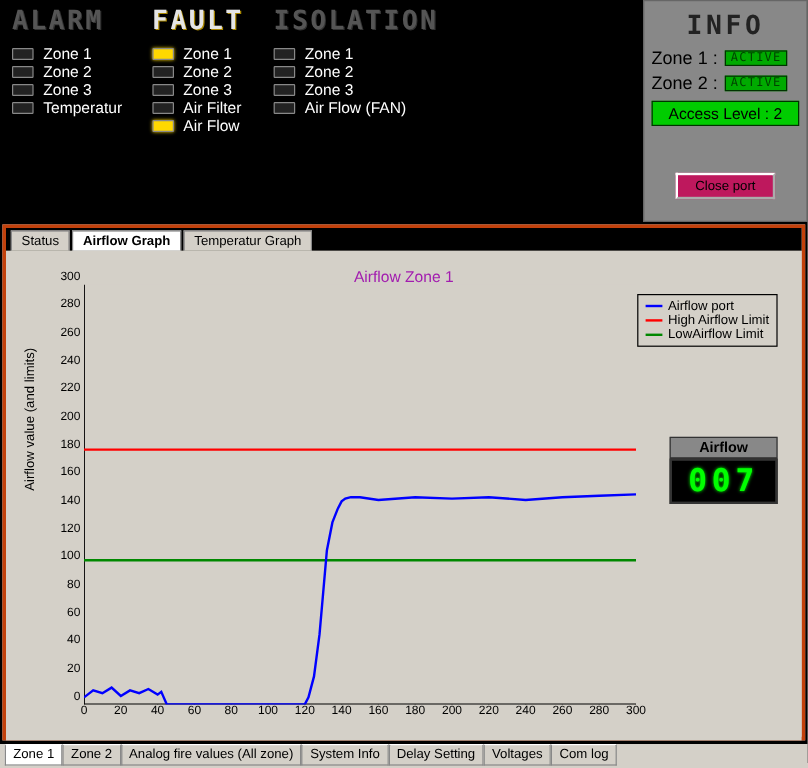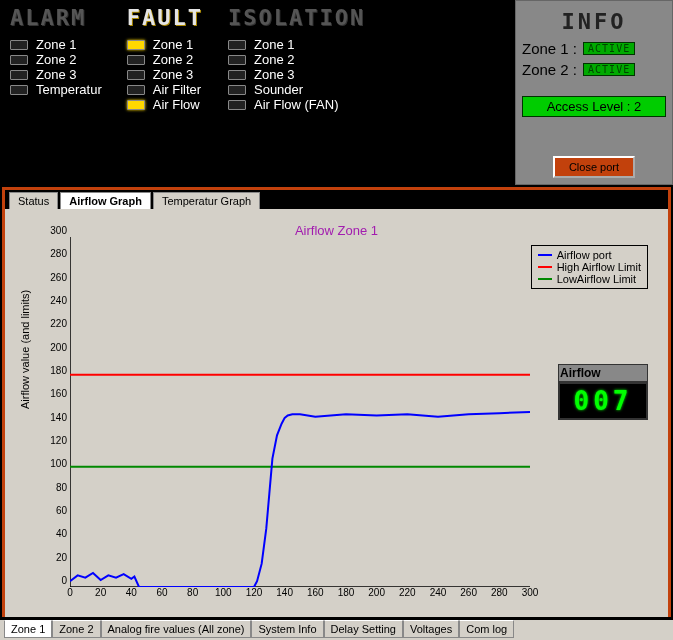--- a/index.html
+++ b/index.html
@@ -8,26 +8,26 @@
 .top-section { display: flex; height: 185px; }
 .status-columns { flex: 1; display: flex; padding: 5px 10px; gap: 25px; background: #000; }
 .status-col { display: flex; flex-direction: column; gap: 3px; }
 .col-header { font-family: monospace; font-size: 22px; font-weight: bold; letter-spacing: 2px; margin-bottom: 4px; }
 .h-gray { color: #555; text-shadow: 1px 1px 0 #333; }
 .h-yellow { color: #e5e5e5; text-shadow: 1px 1px 0 #aa8800; }
 .status-row { display: flex; align-items: center; gap: 8px; color: #fff; font-size: 13px; }
 .indicator { width: 18px; height: 10px; background: #222; border: 1px solid #888; border-radius: 1px; }
 .indicator.on { background: #ffd800; box-shadow: 0 0 3px #ffd800; }
 
-.info-panel { width: 158px; background: #888; border: 1px solid #666; padding: 8px 6px; display: flex; flex-direction: column; gap: 4px; }
+.info-panel { width: 137px; background: #888; border: 1px solid #666; padding: 8px 6px; display: flex; flex-direction: column; gap: 4px; }
 .info-title { font-family: monospace; font-size: 22px; font-weight: bold; color: #222; text-align: center; letter-spacing: 3px; margin-bottom: 2px; }
 .info-row { display: flex; align-items: center; justify-content: flex-start; gap: 6px; font-size: 15px; color: #000; }
 .active-badge { background: #00aa00; color: #004400; border: 1px solid #003300; padding: 0 4px; font-size: 10px; font-family: monospace; letter-spacing: 1px; }
-.access-badge { background: #00cc00; color: #000; border: 1px solid #003300; padding: 2px 10px; font-size: 13px; font-family: sans-serif; text-align: center; margin-top: 14px; }
-.close-btn { margin-top: 35px; align-self: center; background: #c2410c; border: 2px outset #fff; padding: 3px 14px; font-size: 11px; color: #000; cursor: pointer; }
+.access-badge { background: #00cc00; color: #000; border: 1px solid #003300; padding: 2px 10px; font-size: 13px; font-family: sans-serif; text-align: center; margin-top: 2px; }
+.close-btn { margin-top: 35px; align-self: center; background: #be185d; border: 2px outset #fff; padding: 3px 14px; font-size: 11px; color: #000; cursor: pointer; }
 
 .chart-section { background: #d4d0c8; border: 3px solid #c2410c; margin: 2px; height: 430px; position: relative; }
 .top-tabs { display: flex; gap: 2px; padding: 2px 4px 0 4px; background: #000; }
 .top-tabs .tab { background: #d4d0c8; border: 1px solid #888; border-bottom: none; padding: 2px 8px; font-size: 11px; color: #000; cursor: pointer; }
 .top-tabs .tab.sel { background: #fff; font-weight: bold; }
 .chart-area { background: #d4d0c8; padding: 10px 10px 5px 10px; height: 408px; position: relative; }
 
 .chart-title { position: absolute; top: 14px; left: 50%; transform: translateX(-50%); color: #a21caf; font-size: 13px; }
 .plot { position: absolute; left: 65px; top: 28px; width: 460px; height: 350px; background: #d4d0c8; }
 .y-axis { position: absolute; left: 32px; top: 21px; width: 30px; height: 358px; }
@@ -35,21 +35,21 @@
 .y-label { position: absolute; left: 14px; top: 200px; transform: rotate(-90deg); transform-origin: left top; font-size: 11px; color: #000; white-space: nowrap; }
 .x-axis { position: absolute; left: 58px; top: 378px; width: 470px; height: 15px; }
 .x-tick { position: absolute; font-size: 10px; color: #000; text-align: center; width: 20px; transform: translateX(-50%); }
 .plot-border { position: absolute; left: 0; top: 0; width: 100%; height: 100%; }
 
 .legend { position: absolute; right: 20px; top: 36px; background: #d4d0c8; border: 1px solid #000; padding: 3px 6px; font-size: 11px; }
 .legend-row { display: flex; align-items: center; gap: 5px; }
 .legend-line { width: 14px; height: 2px; }
 
 .airflow-display { position: absolute; right: 20px; top: 155px; width: 90px; }
-.airflow-label { background: #888; color: #000; font-size: 12px; font-weight: bold; padding: 1px; border: 1px solid #333; }
+.airflow-label { background: #888; color: #000; text-align: center; font-size: 12px; font-weight: bold; padding: 1px; border: 1px solid #333; }
 .airflow-value { background: #000; color: #00ff00; text-align: center; font-family: monospace; font-size: 26px; font-weight: bold; padding: 2px 4px; border: 2px solid #333; letter-spacing: 4px; text-shadow: 0 0 3px #00ff00; }
 
 .bottom-tabs { display: flex; gap: 0; padding: 0 4px 2px 4px; background: #d4d0c8; position: absolute; bottom: 0; left: 0; right: 0; }
 .bottom-tabs .btab { background: #d4d0c8; border: 1px solid #888; border-top: 1px solid #fff; padding: 2px 6px; font-size: 11px; color: #000; cursor: pointer; }
 .bottom-tabs .btab.sel { background: #fff; border-top: 1px solid #fff; }
 </style>
 </head>
 <body>
 
 <div class="top-section">
@@ -107,24 +107,20 @@
             <div class="indicator"></div>
             <span>Zone 1</span>
           </div>
           <div class="status-row">
             <div class="indicator"></div>
             <span>Zone 2</span>
           </div>
           <div class="status-row">
             <div class="indicator"></div>
             <span>Zone 3</span>
-          </div>
-          <div class="status-row">
-            <div class="indicator"></div>
-            <span>Sounder</span>
           </div>
           <div class="status-row">
             <div class="indicator"></div>
             <span>Air Flow (FAN)</span>
           </div>
         </div>
     </div>
   </div>
   <div class="info-panel">
     <div class="info-title">INFO</div>

